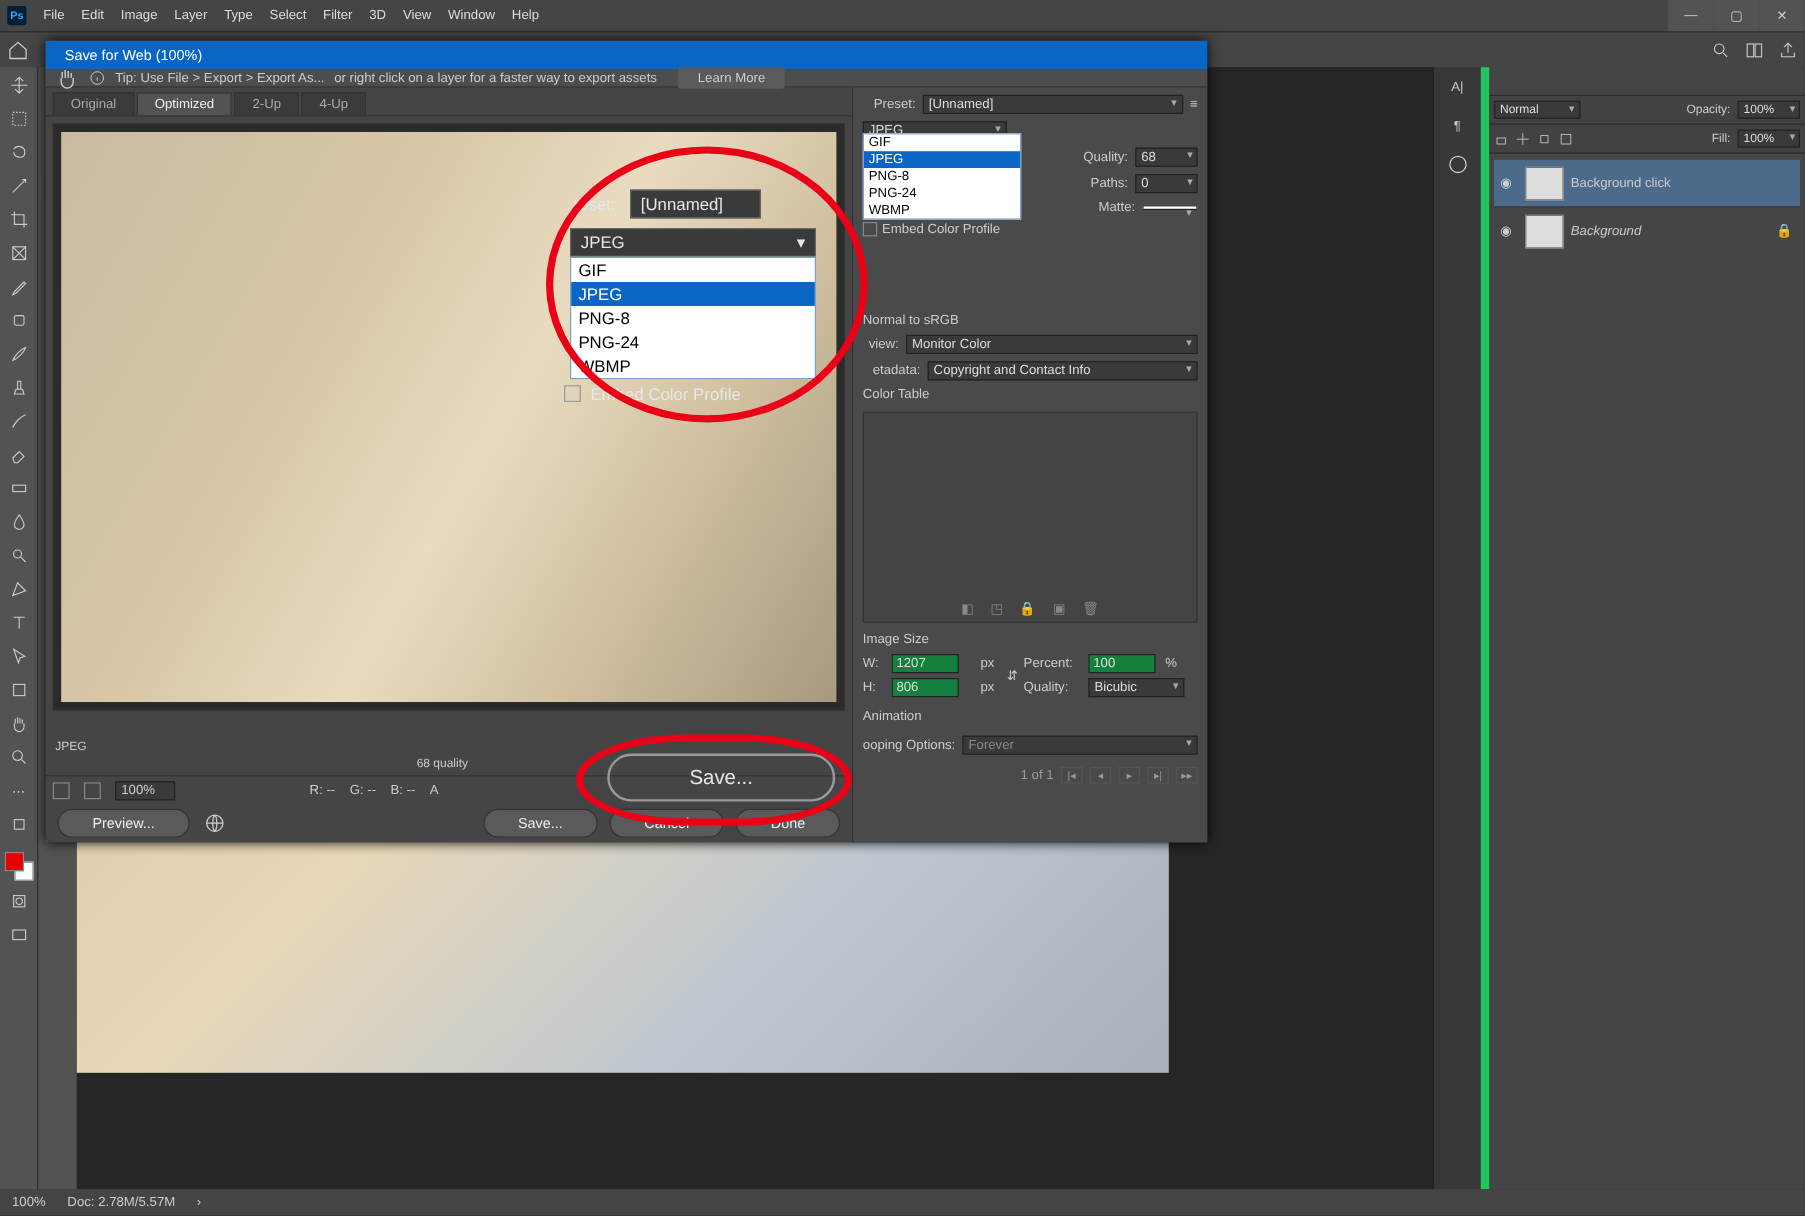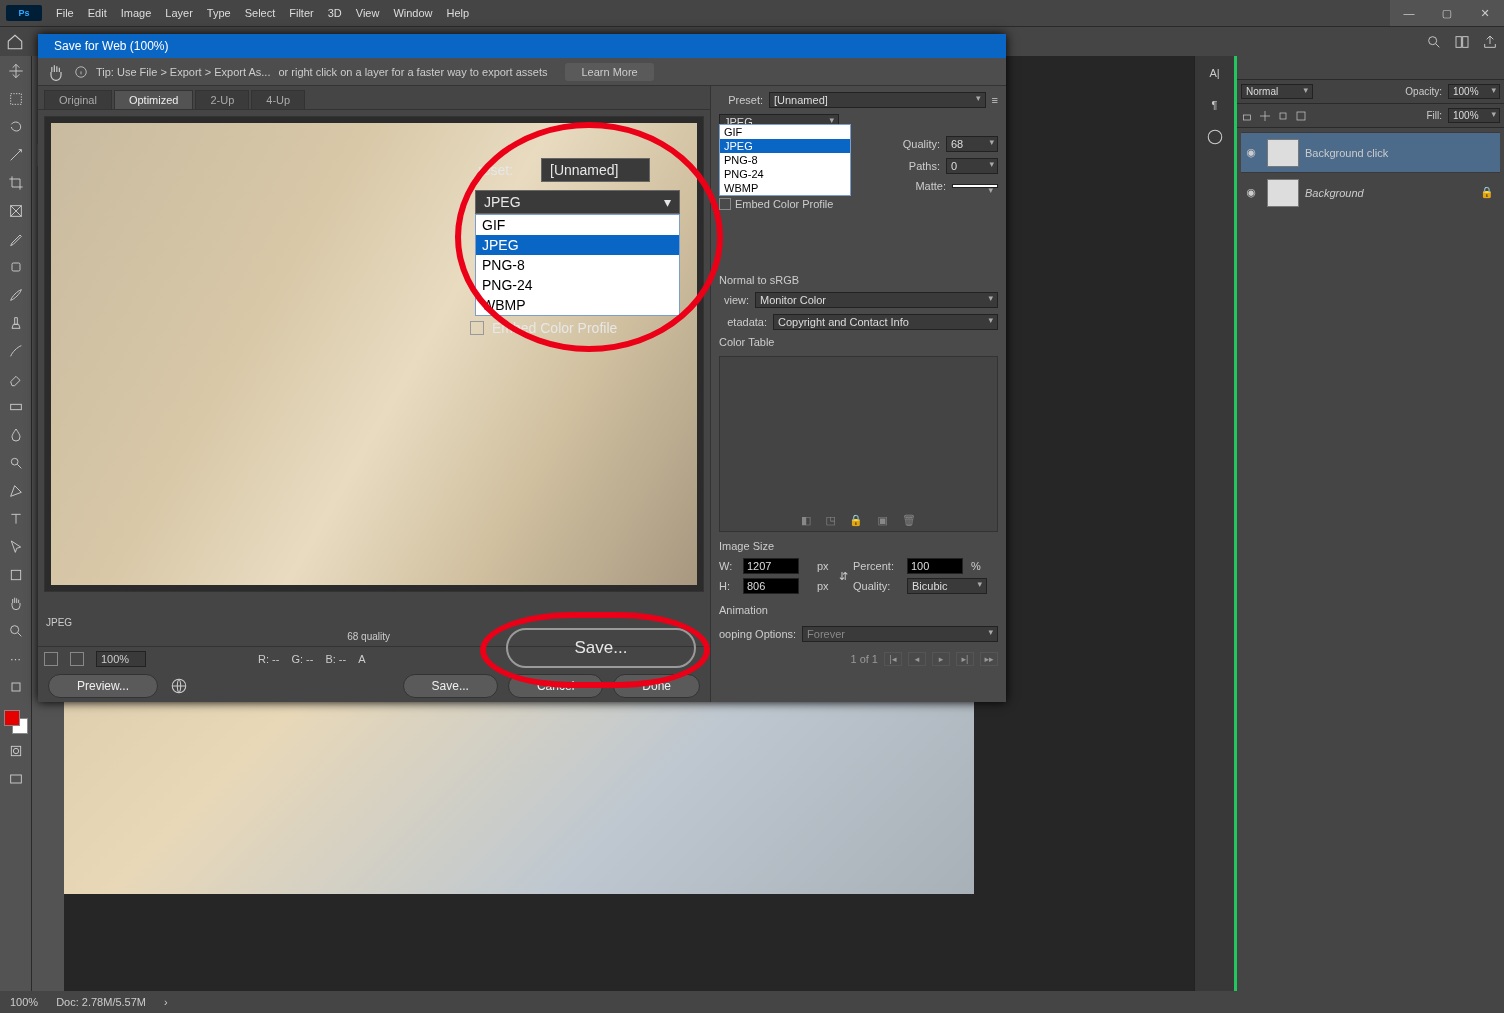--- a/index.html
+++ b/index.html
@@ -1,20 +1,20 @@
 <!DOCTYPE html>
 <html><head>
 <meta charset="utf-8">
 <style>
 * { margin: 0; padding: 0; box-sizing: border-box; font-family: "Segoe UI", Tahoma, sans-serif; }
 body { background: #323232; color: #ccc; width: 1504px; height: 1013px; overflow: hidden; position: relative; font-size: 11px; }
 
 
 .menubar { height: 26px; background: #454545; display: flex; align-items: center; padding-left: 6px; gap: 14px; }
-.menubar .ps-icon { width: 36px; height: 16px; background: #001e36; color:#31a8ff; border-radius:2px; font-size:9px; display:flex; align-items:center; justify-content:center; font-weight:bold; }
+.menubar .ps-icon { width: 16px; height: 16px; background: #001e36; color:#31a8ff; border-radius:2px; font-size:9px; display:flex; align-items:center; justify-content:center; font-weight:bold; }
 .menubar span { color: #ddd; cursor: default; }
 .win-controls { margin-left: auto; display:flex; gap:0; }
 .win-controls div { width: 38px; height: 26px; display:flex; align-items:center; justify-content:center; background:#535353; color:#ccc; }
 
 
 .optionsbar { height: 30px; background: #454545; border-top:1px solid #2a2a2a; display:flex; align-items:center; padding:0 6px; gap:10px; }
 .home-icon { width:18px; height:18px; color:#ccc; }
 
 
 .workspace { position:absolute; top:56px; left:0; right:0; bottom:22px; display:flex; }
@@ -25,21 +25,21 @@
 .fg-bg { position:relative; width:24px; height:24px; margin-top:6px; }
 .fg-bg .fg { position:absolute; top:0; left:0; width:16px; height:16px; background:#e60000; border:1px solid #888; }
 .fg-bg .bg { position:absolute; bottom:0; right:0; width:16px; height:16px; background:#fff; border:1px solid #888; }
 
 .canvas-area { flex:1; background:#262626; position:relative; }
 .photo { position:absolute; left:0; top:18px; width:910px; height:820px; background:linear-gradient(135deg,#c8b89a 0%, #d8c8a8 25%, #e8d8b8 50%, #bfc8d0 75%, #a8b0b8 100%); }
 
 
 .right-rail { width:40px; background:#383838; border-left:1px solid #222; display:flex; flex-direction:column; align-items:center; padding-top:6px; gap:10px; }
 .right-rail .ricon { width:22px; height:22px; display:flex; align-items:center; justify-content:center; }
-.right-panels { width:270px; background:#454545; border-left:3px solid #22c55e; }
+.right-panels { width:270px; background:#454545; border-left:7px solid #22c55e; }
 .panel-sec { border-bottom:1px solid #2a2a2a; }
 .layers-panel { padding:4px; }
 .layers-row { height:40px; display:flex; align-items:center; border-top:1px solid #3a3a3a; }
 .layers-opts { height:24px; background:#424242; display:flex; align-items:center; gap:6px; padding:0 4px; font-size:10px; }
 .layer-eye { width:20px; display:flex; justify-content:center; }
 .layer-thumb { width:32px; height:28px; background:#ddd; margin:0 6px; border:1px solid #777; }
 .layer-name { flex:1; font-size:11px; font-style:italic; }
 .layer-lock { width:20px; color:#aaa; }
 .layers-row.sel { background:#4c6a8a; }
 .layers-row.sel .layer-name { font-style:normal; }
@@ -47,21 +47,21 @@
 
 .aux-panels { width:150px; background:#383838; border-left:1px solid #222; }
 .aux-tab { height:22px; display:flex; align-items:center; gap:8px; padding:0 8px; border-bottom:1px solid #2a2a2a; }
 
 
 .statusbar { position:absolute; left:0; right:0; bottom:0; height:22px; background:#454545; display:flex; align-items:center; padding:0 10px; gap:18px; font-size:11px; }
 
 
 .sfw-dialog { position:absolute; left:38px; top:34px; width:968px; height:668px; background:#454545; box-shadow:0 0 10px #000; z-index:100; display:flex; flex-direction:column; }
 .sfw-title { height:24px; background:#0a66c4; color:#fff; padding-left:16px; display:flex; align-items:center; font-size:12px; }
-.sfw-tip { height:28px; background:#4d4d4d; border-bottom:1px solid #333; display:flex; align-items:center; padding:0 8px; gap:8px; font-size:11px; }
+.sfw-tip { height:15px; background:#4d4d4d; border-bottom:1px solid #333; display:flex; align-items:center; padding:0 8px; gap:8px; font-size:11px; }
 .sfw-tip .hand { width:20px; height:20px; }
 .sfw-tip .learn { margin-left:10px; background:#5a5a5a; padding:3px 16px; border-radius:3px; }
 .sfw-body { flex:1; display:flex; }
 .sfw-left { flex:1; display:flex; flex-direction:column; }
 .sfw-tabs { height:24px; display:flex; align-items:flex-end; border-bottom:1px solid #333; padding-left:6px; gap:2px; }
 .sfw-tab { padding:3px 14px; background:#3b3b3b; color:#aaa; border:1px solid #333; border-bottom:none; font-size:11px; }
 .sfw-tab.active { background:#535353; color:#eee; }
 .sfw-preview { flex:1; margin:6px; border:1px solid #333; background:#2b2b2b; position:relative; overflow:hidden; }
 .sfw-preview .img { position:absolute; inset:6px; background:linear-gradient(120deg,#c9bba0 0%, #d8c8a8 35%, #e8dbc0 55%, #d0c0a0 75%, #a89880 100%); }
 .sfw-info { height:48px; padding:2px 8px; font-size:10px; color:#ccc; display:flex; flex-direction:column; justify-content:center; }
@@ -79,32 +79,32 @@
 .sfw-sel { background:#3a3a3a; border:1px solid #222; color:#ddd; padding:1px 18px 1px 4px; position:relative; }
 .sfw-sel::after { content:"▾"; position:absolute; right:4px; top:0; color:#aaa; font-size:9px; }
 .sfw-num { background:#3a3a3a; border:1px solid #222; color:#ddd; width:52px; padding:1px 14px 1px 4px; position:relative; }
 .sfw-num::after { content:"▾"; position:absolute; right:3px; top:0; color:#aaa; font-size:9px; }
 .sfw-check { display:flex; align-items:center; gap:4px; }
 .sfw-check .box { width:12px; height:12px; border:1px solid #888; }
 .sfw-sec { font-size:11px; color:#ccc; }
 .color-table { height:176px; border:1px solid #333; margin:2px 0; background:#444; position:relative; }
 .ct-icons { position:absolute; left:0; right:0; bottom:4px; display:flex; justify-content:center; gap:14px; color:#888; }
 .imgsize-grid { display:grid; grid-template-columns:20px 70px 18px 10px 50px 60px 16px; gap:4px 4px; align-items:center; }
-.imgsize-grid input { background:#000000; border:1px solid #222; color:#ddd; width:56px; padding:1px 3px; font-size:11px; }
+.imgsize-grid input { background:#15803d; border:1px solid #222; color:#ddd; width:56px; padding:1px 3px; font-size:11px; }
 .anim-row { display:flex; align-items:center; gap:6px; margin-top:4px; }
 .anim-ctrl { display:flex; gap:6px; margin-top:4px; align-items:center; justify-content:flex-end; color:#999; }
 .anim-ctrl .pb { width:18px; height:14px; border:1px solid #555; display:flex; align-items:center; justify-content:center; font-size:9px; }
 
 
 .fmt-list-small { position:absolute; left:8px; top:38px; width:132px; background:#fff; border:1px solid #7a9ecd; z-index:120; }
 .fmt-list-small div { padding:1px 4px; font-size:11px; color:#000; }
 .fmt-list-small div.sel { background:#0a66c4; color:#fff; }
 
 
-.callout-preset { position:absolute; left:478px; top:158px; font-size:14px; display:flex; align-items:center; gap:28px; z-index:210; }
+.callout-preset { position:absolute; left:478px; top:158px; font-size:14px; display:flex; align-items:center; gap:12px; z-index:210; }
 .callout-preset .lbl { color:#e7e7e7; }
 .callout-preset .val { background:#3a3a3a; border:1px solid #666; color:#e7e7e7; padding:3px 30px 3px 8px; }
 .callout-fmt { position:absolute; left:475px; top:190px; width:205px; z-index:210; }
 .callout-fmt .selbox { background:#3a3a3a; border:1px solid #666; color:#e7e7e7; padding:3px 8px; font-size:14px; display:flex; justify-content:space-between; }
 .callout-fmt .list { background:#fff; border:1px solid #7a9ecd; }
 .callout-fmt .list div { padding:2px 6px; font-size:14px; color:#000; }
 .callout-fmt .list div.sel { background:#0a66c4; color:#fff; }
 .callout-embed { position:absolute; left:470px; top:320px; z-index:210; display:flex; align-items:center; gap:8px; font-size:14px; color:#e7e7e7; }
 .callout-embed .box { width:14px; height:14px; border:1px solid #999; }
 .callout-save { position:absolute; left:506px; top:628px; width:190px; height:40px; border:2px solid #9a9a9a; border-radius:20px; display:flex; align-items:center; justify-content:center; font-size:17px; color:#e7e7e7; z-index:210; }

